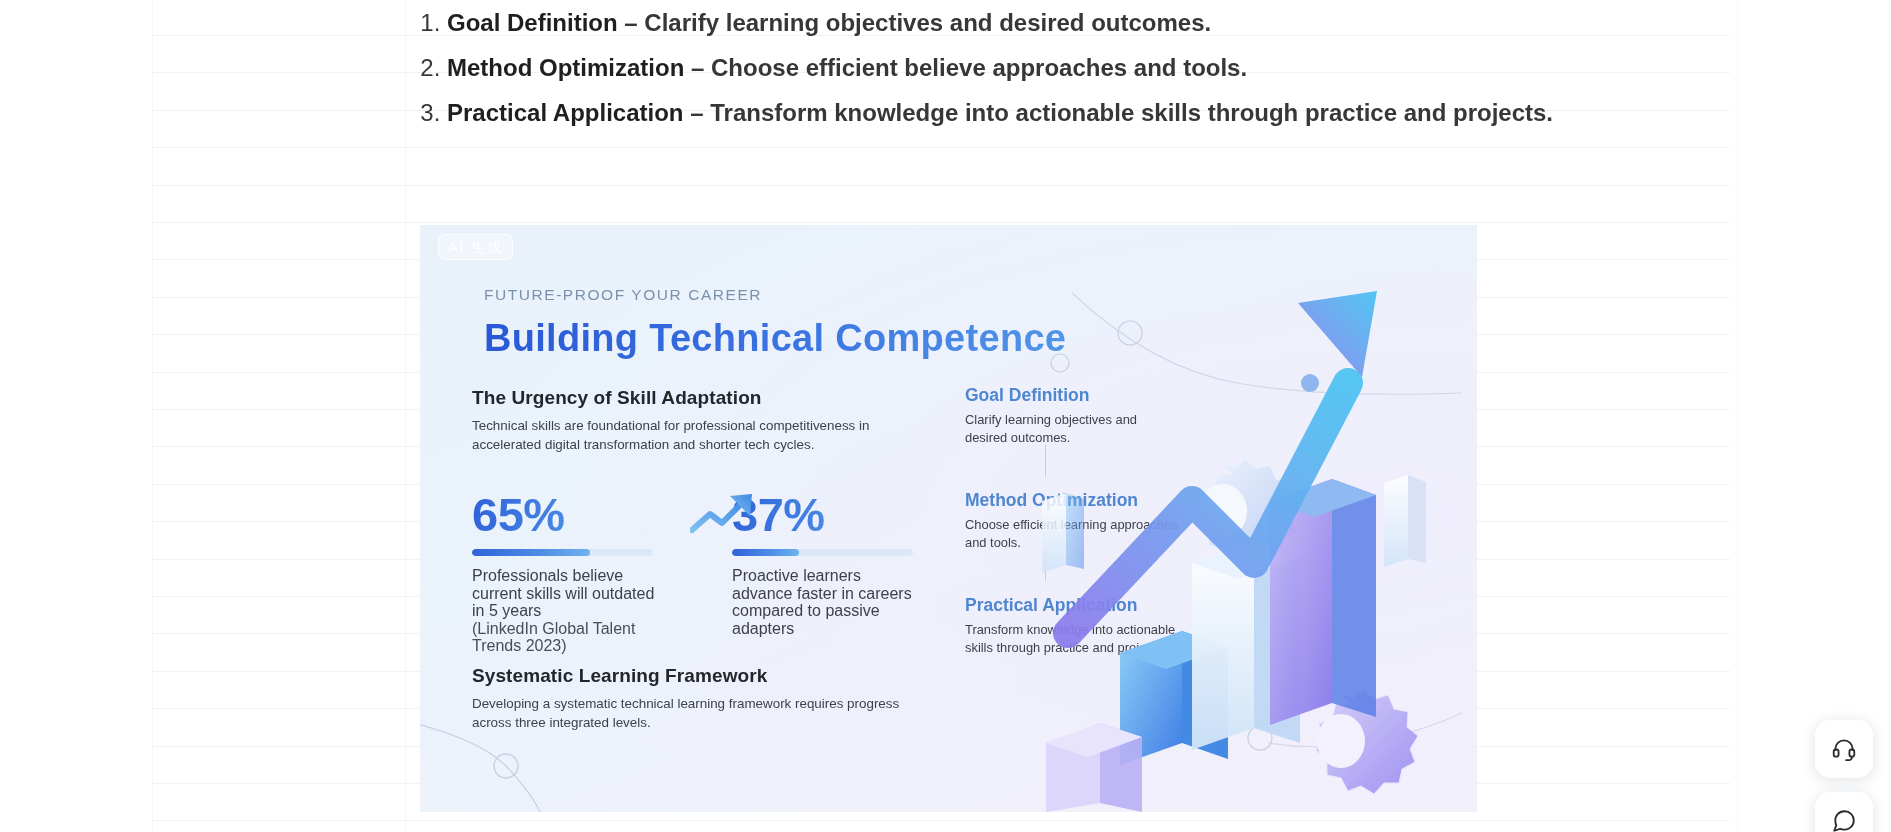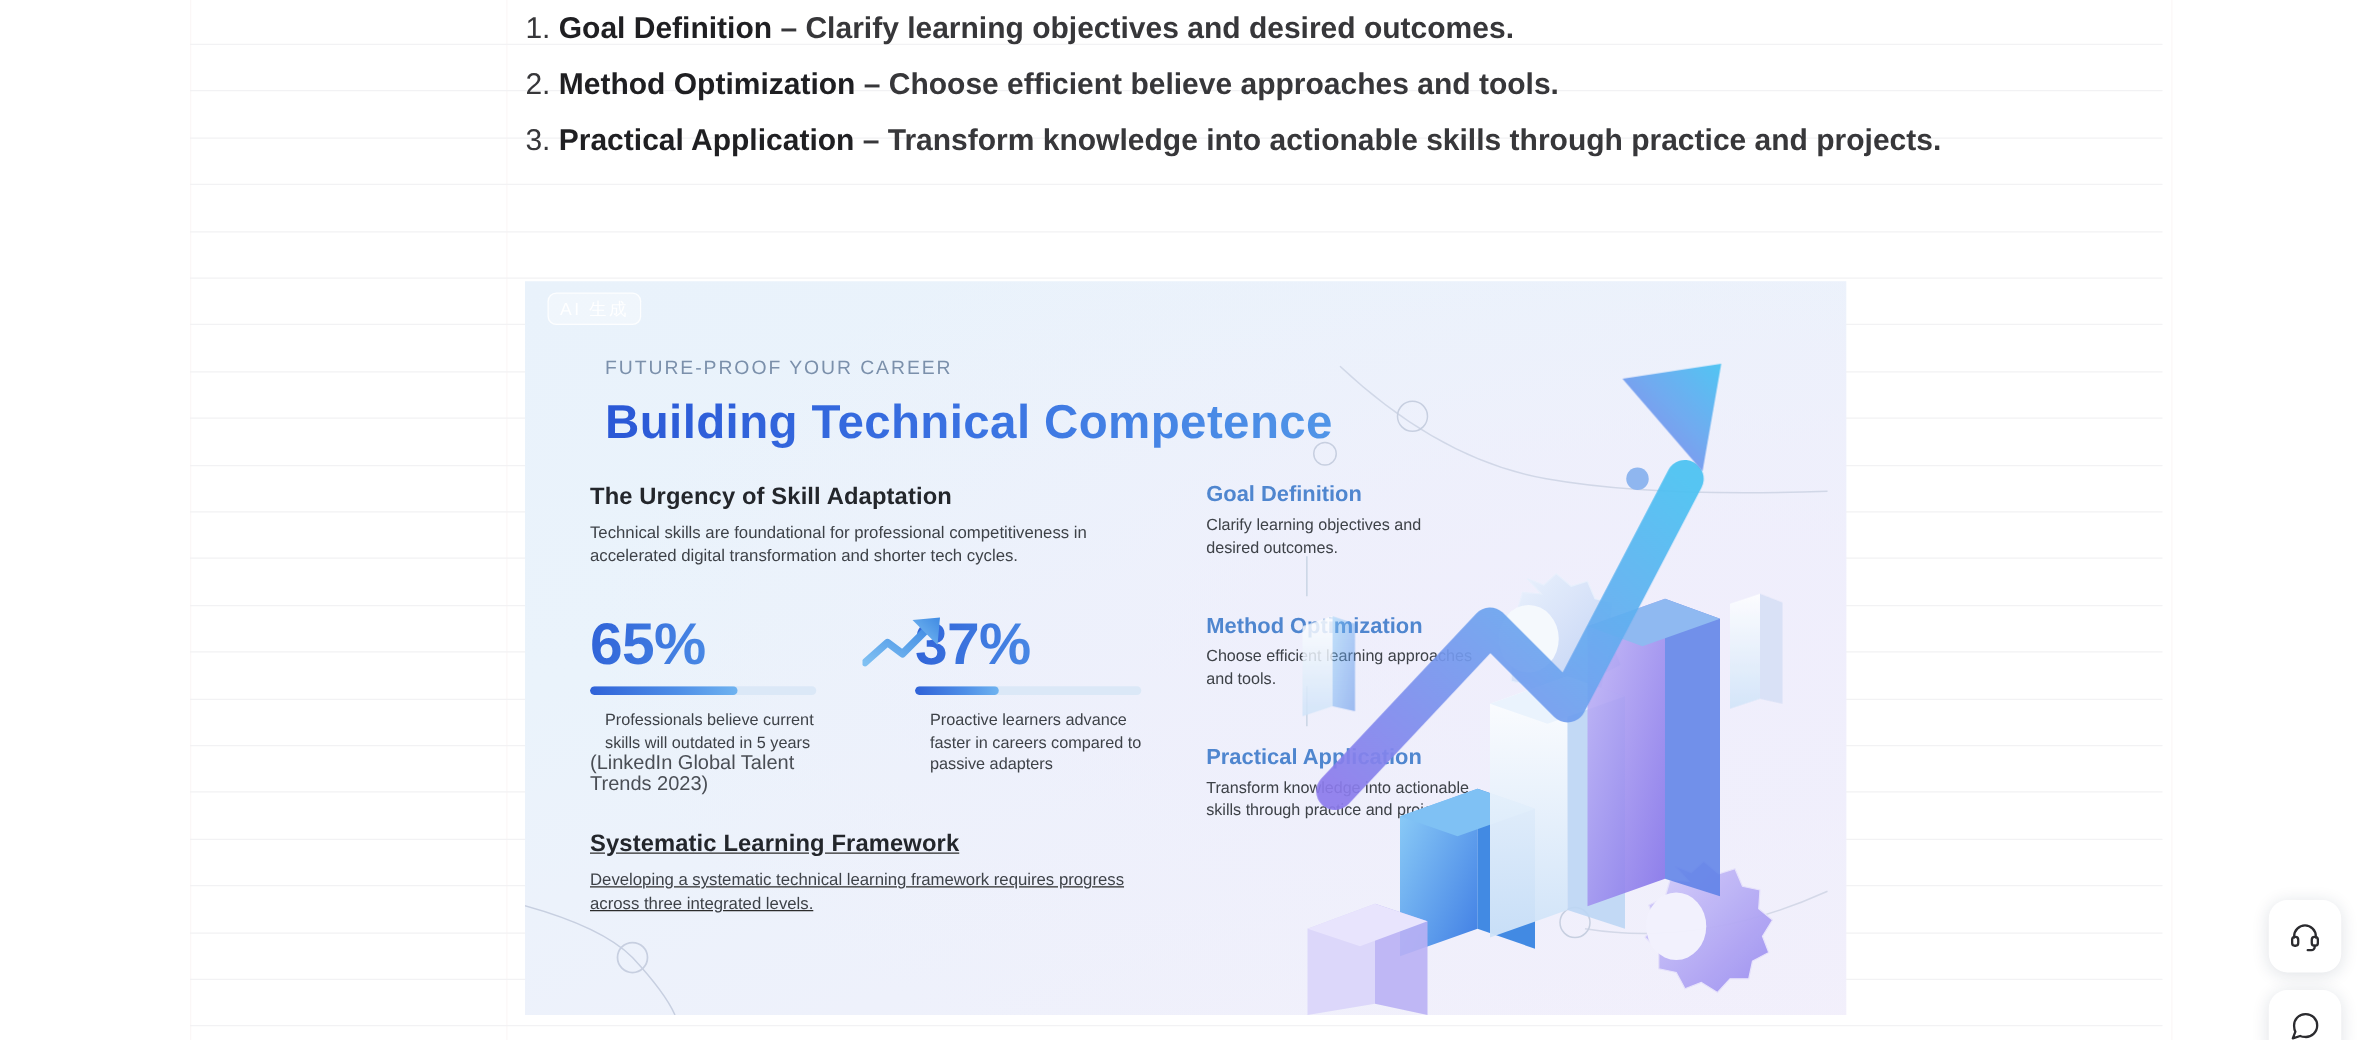--- a/index.html
+++ b/index.html
@@ -179,37 +179,35 @@
     border-radius: 4px;
     background: #dbe8f7;
     overflow: hidden;
   }
   .bar-fill {
     height: 100%;
     border-radius: 4px;
     background: linear-gradient(90deg, #2f62d8 0%, #4f8fe7 60%, #6fb3f0 100%);
   }
   .stat-caption {
-    font-size: 13px;
+    font-size: 16px;
     line-height: 17.5px;
     color: #3e4248;
-    margin-left: 12px;
   }
   .stat-source {
     font-size: 16px;
     line-height: 17px;
     color: #4a4e55;
   }
 
   #framework {
     position: absolute;
     left: 52px;
     top: 440px;
     width: 470px;
-    text-decoration: underline;
   }
 
   
   #trend-arrow {
     position: absolute;
     left: 270px;
     top: 267px;
     width: 72px;
     height: 46px;
   }

